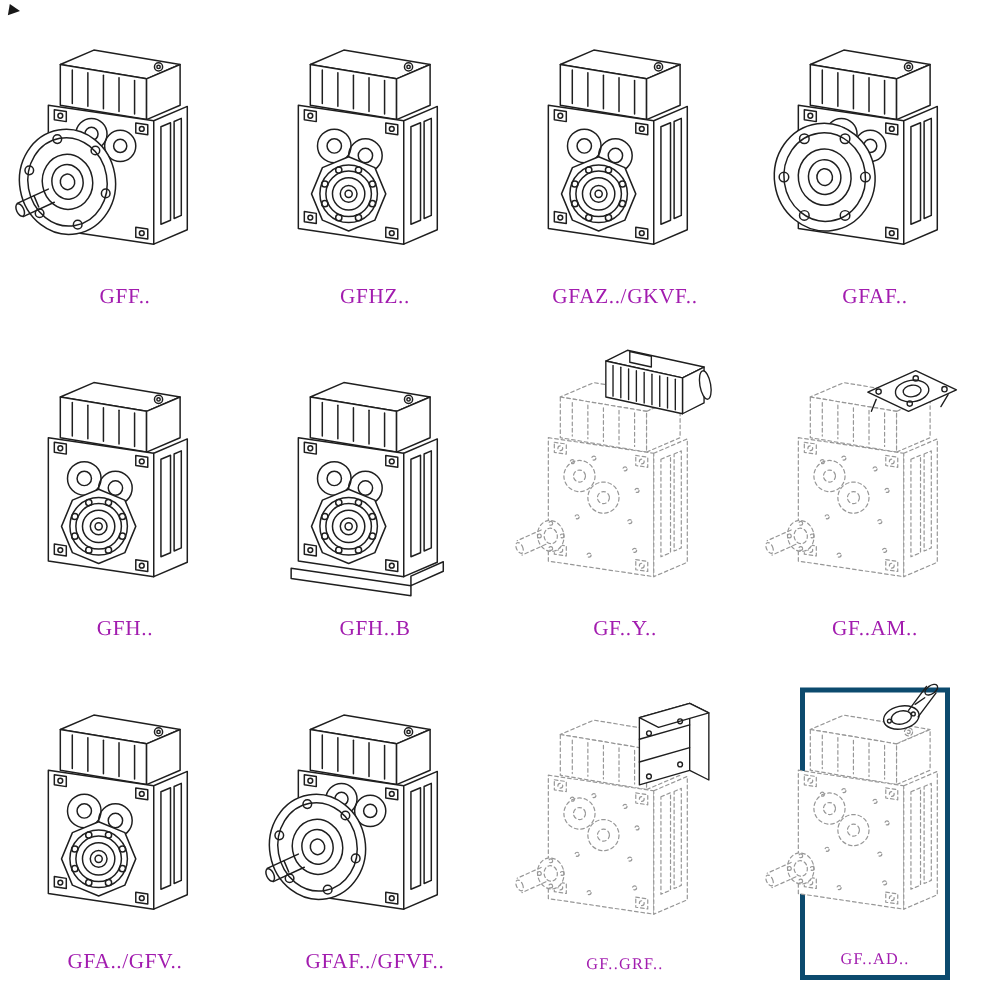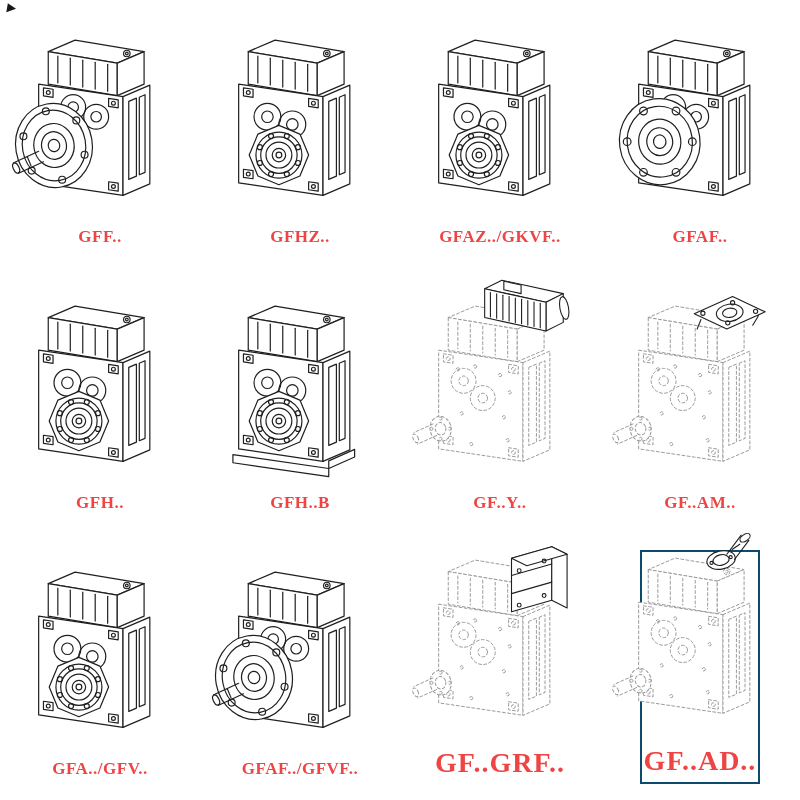--- a/index.html
+++ b/index.html
@@ -1,22 +1,22 @@
 <!DOCTYPE html>
 <html><head>
 <meta charset="utf-8">
 <style>
   html,body{margin:0;padding:0;background:#fff;width:800px;height:800px;overflow:hidden}
   .page{position:relative;width:800px;height:800px;background:#fff;font-family:"Liberation Serif",serif}
   .grid{display:grid;grid-template-columns:repeat(4,200px);grid-template-rows:repeat(3,266px);padding-top:2px}
   .cell{display:flex;flex-direction:column;align-items:center;justify-content:flex-end;padding-bottom:5px;box-sizing:border-box}
   .drawing{display:block;flex:0 0 auto}
-  .label{font-weight:700;font-size:17px;letter-spacing:.5px;color:#ef4444;margin-top:1px;white-space:nowrap;}
-  .cell.big .label{font-size:28px;letter-spacing:1px}
-  .cell.boxed{border:2px solid #0c4a6e}
+  .label{font-weight:400;font-size:17px;letter-spacing:.5px;color:#a21caf;margin-top:1px;white-space:nowrap;}
+  .cell.big .label{font-size:13px;letter-spacing:1px}
+  .cell.boxed{border:4px solid #0c4a6e}
   .corner-mark{position:absolute;left:7px;top:4px;width:0;height:0;border-left:9px solid #181818;border-top:4px solid transparent;border-bottom:5px solid transparent;transform:rotate(10deg)}
 </style>
 </head>
 <body>
 
 <div class="page">
   <div class="corner-mark"></div>
 
   <div class="grid">
 

